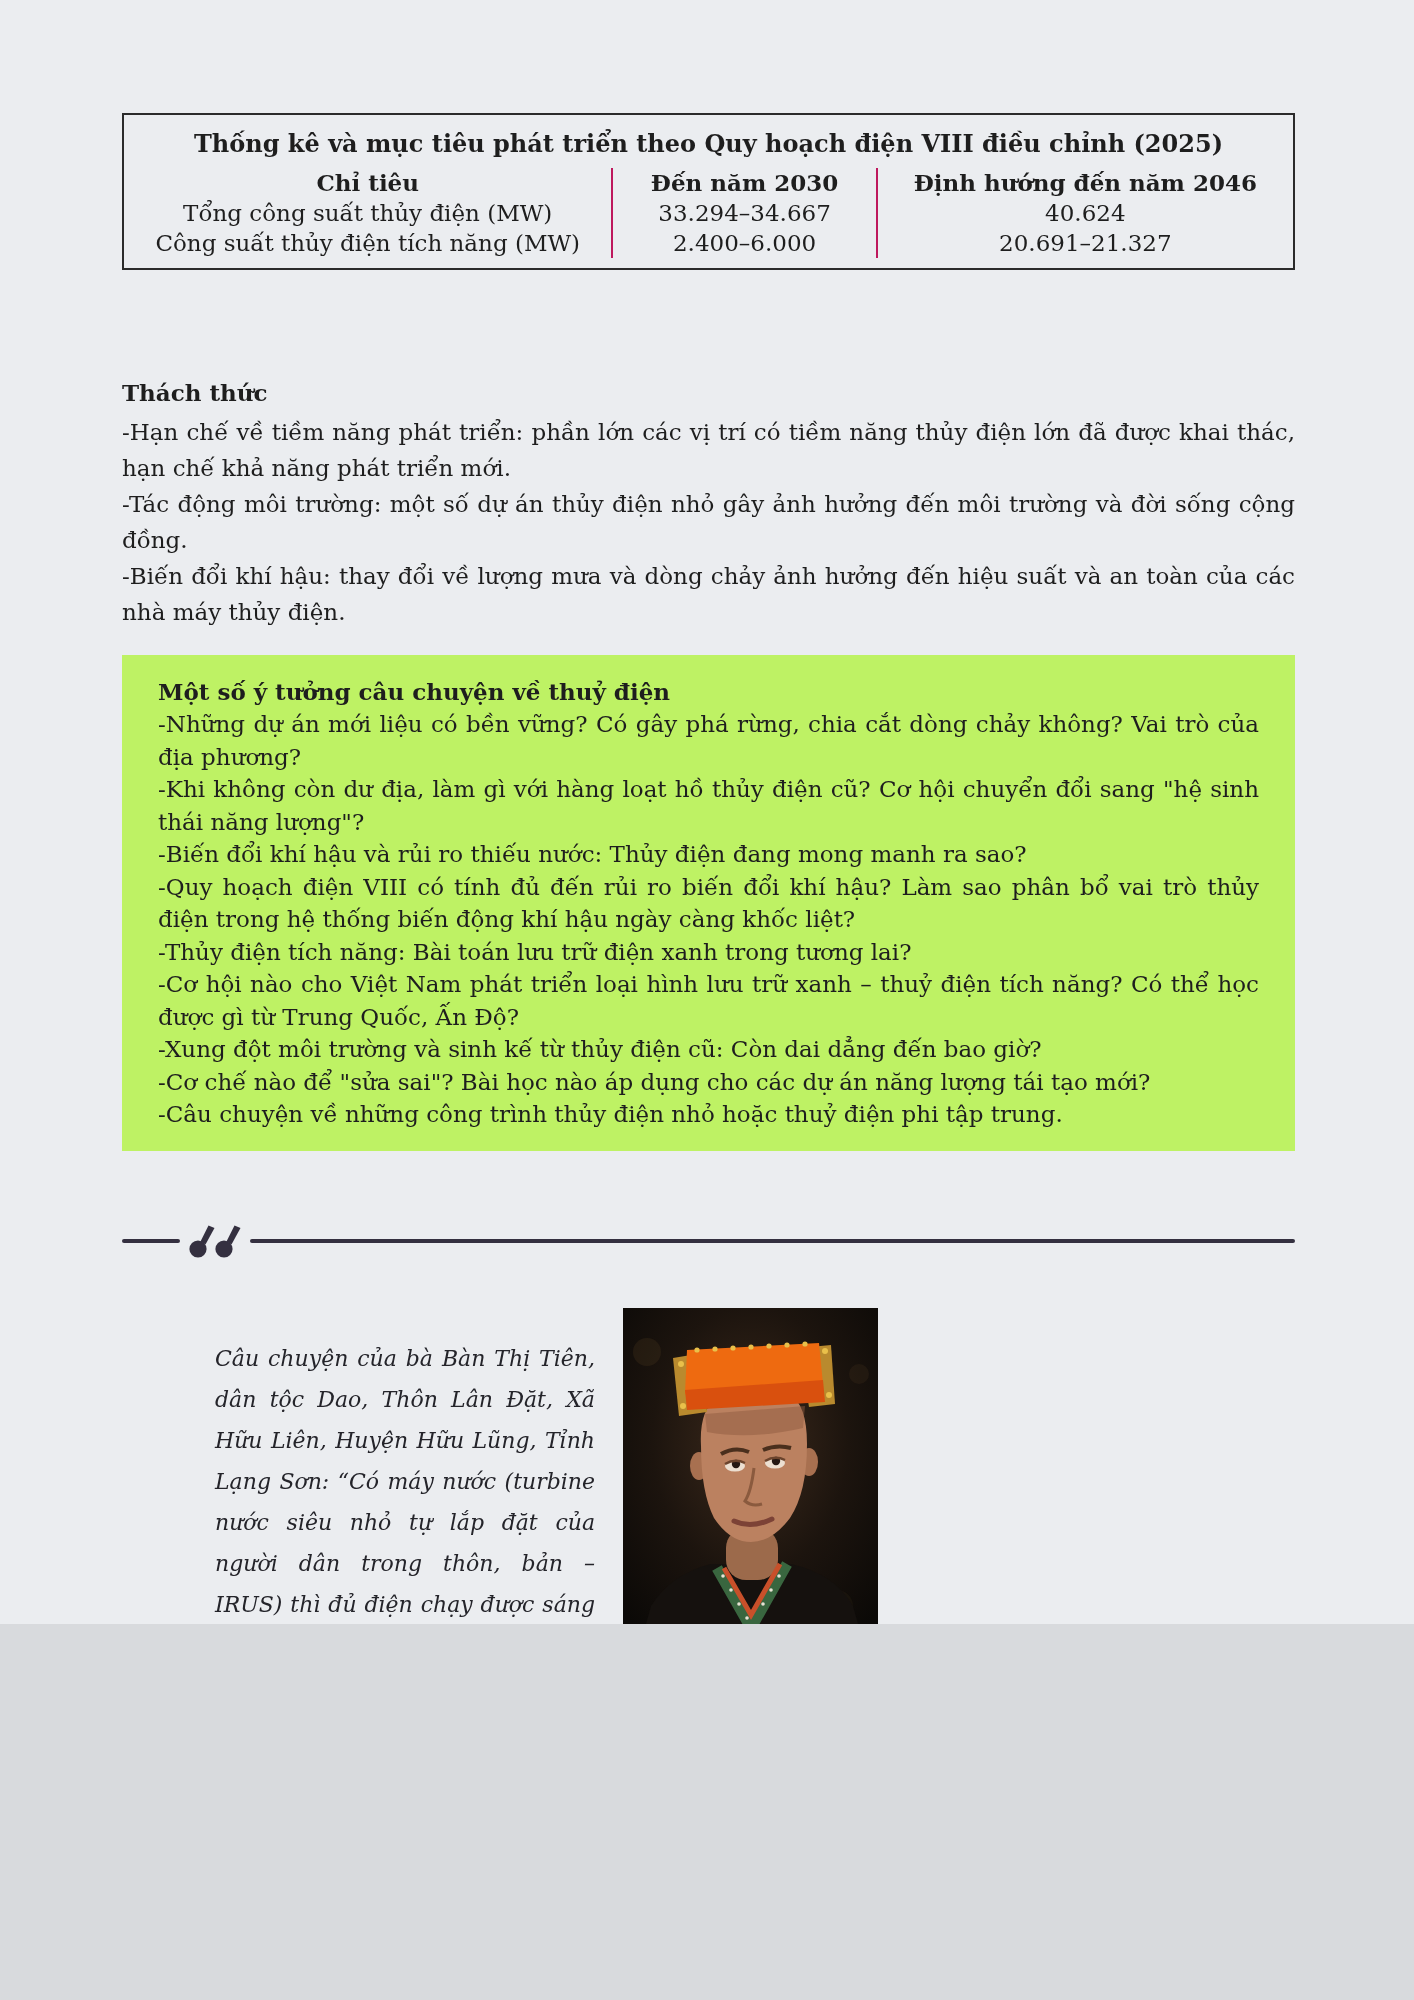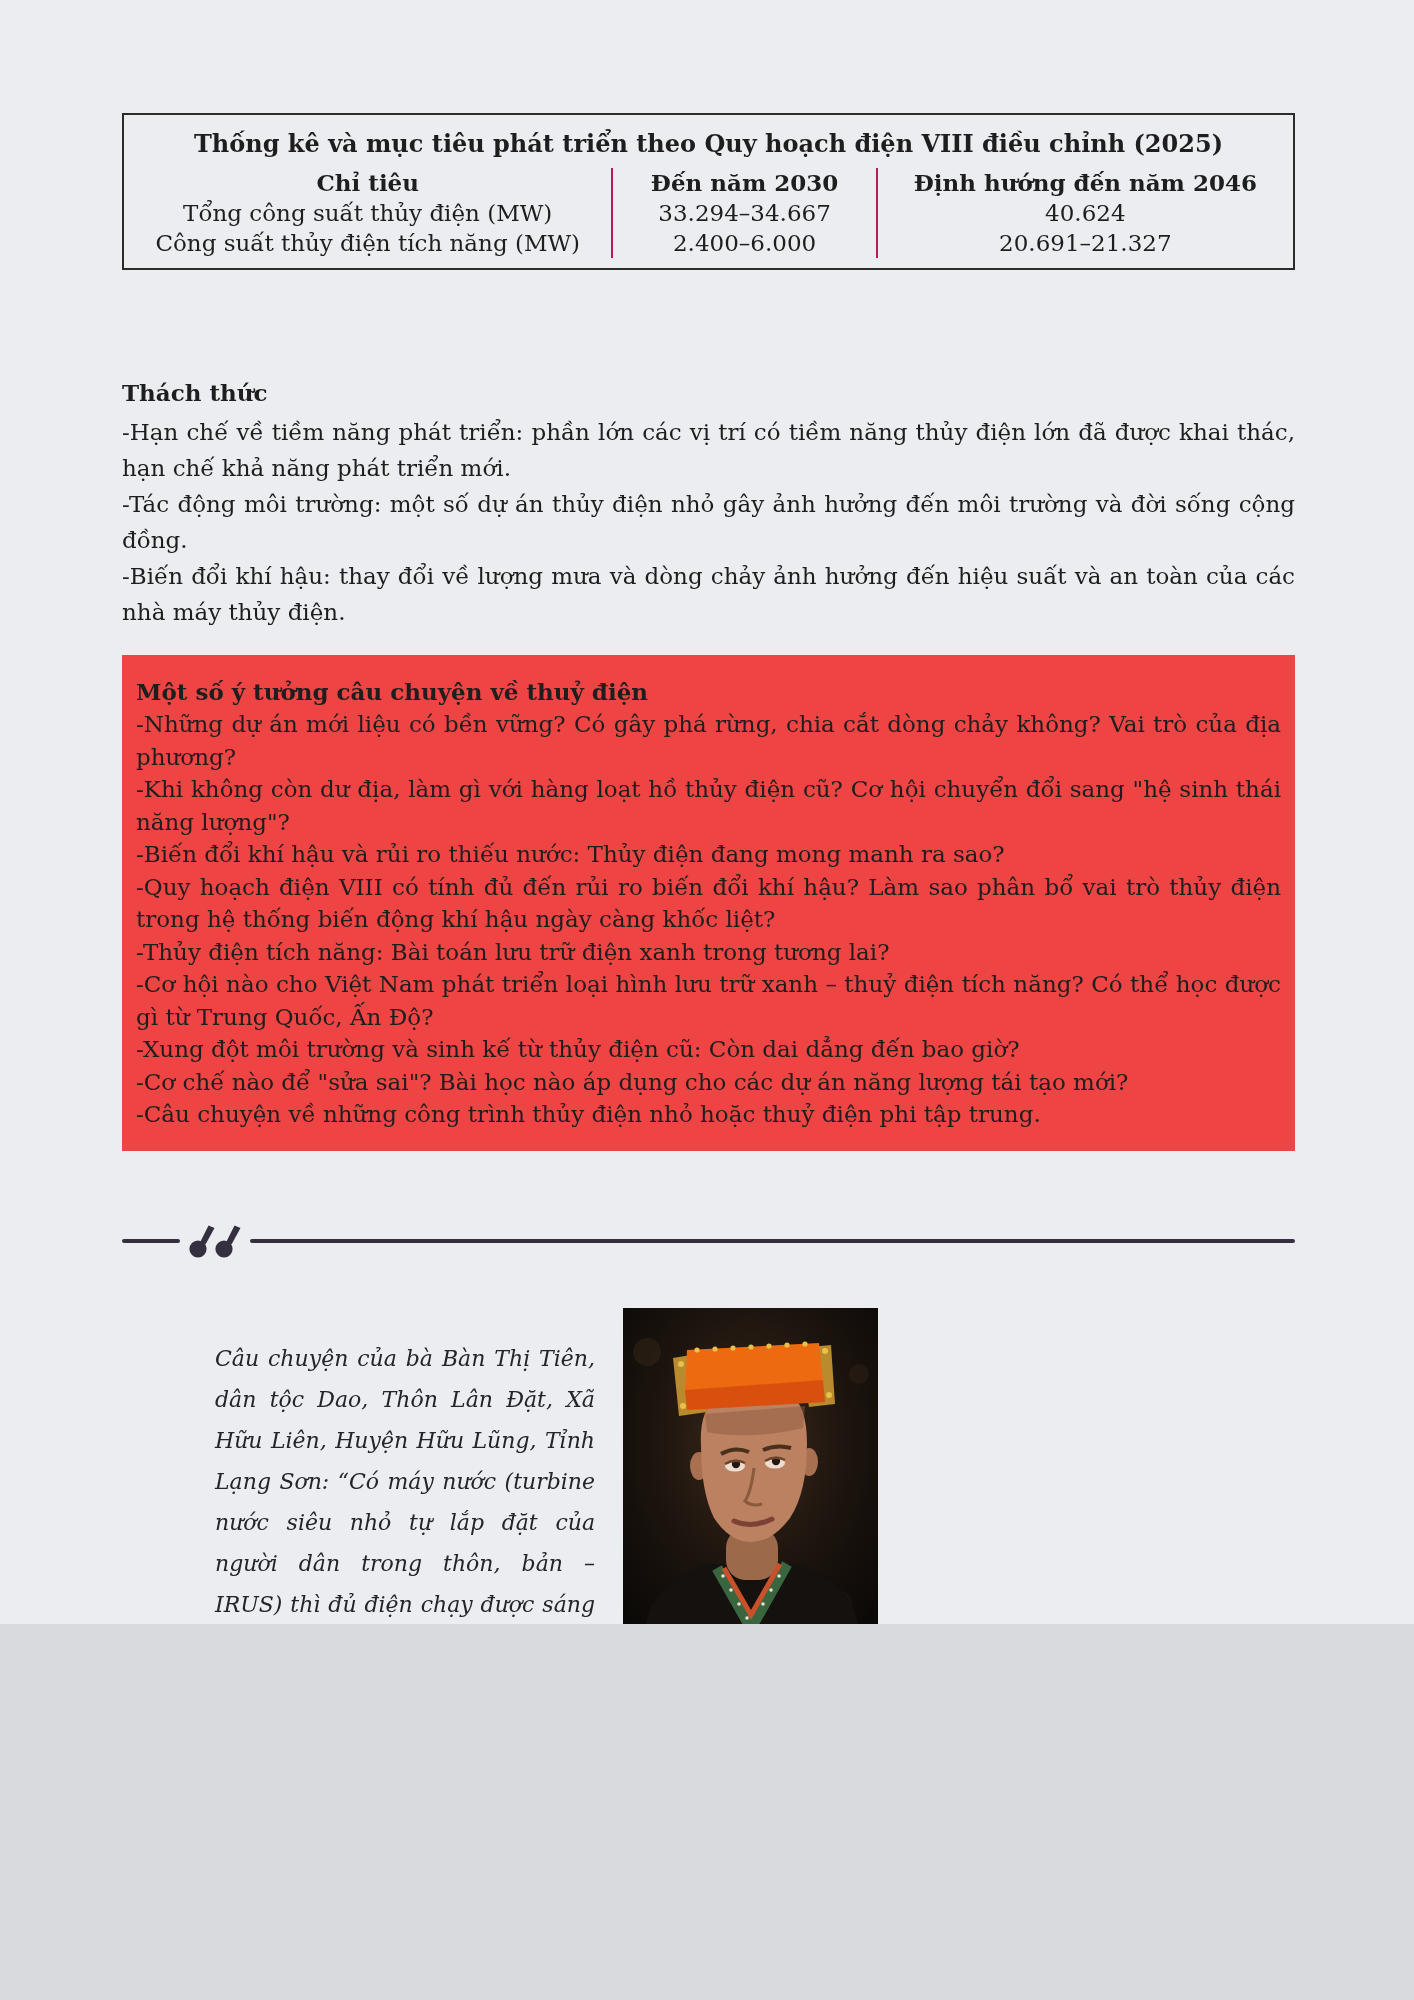--- a/index.html
+++ b/index.html
@@ -18,21 +18,21 @@
   .t-grid>div{text-align:center;font-size:23px;line-height:30px;padding:0 8px;}
   .t-grid .th{font-weight:bold;}
   .t-grid .sep{border-left:2px solid #be185d;}
   
   .challenges{position:absolute;left:122px;top:376px;width:1173px;}
   .c-head{margin:0 0 4px;font-weight:bold;font-size:23px;line-height:34px;}
   .c-item{margin:0;font-size:23px;line-height:36px;text-align:justify;}
   
   .ideas{
     position:absolute;left:122px;top:655px;width:1173px;box-sizing:border-box;
-    background:#ef4444;padding:20px 14px;
+    background:#bef264;padding:20px 36px;
   }
   .i-head{margin:0;font-weight:bold;font-size:23px;line-height:33px;}
   .i-item{margin:0;font-size:23px;line-height:32.5px;text-align:justify;}
   
   .rule{position:absolute;left:122px;width:1173px;height:38px;display:flex;align-items:center;}
   .rule-open{top:1222px;}
   .rule-close{top:1771px;}
   .rl{height:4px;background:#343040;border-radius:2px;}
   .rl.short{width:58px;}
   .rl.long{flex:1;}

